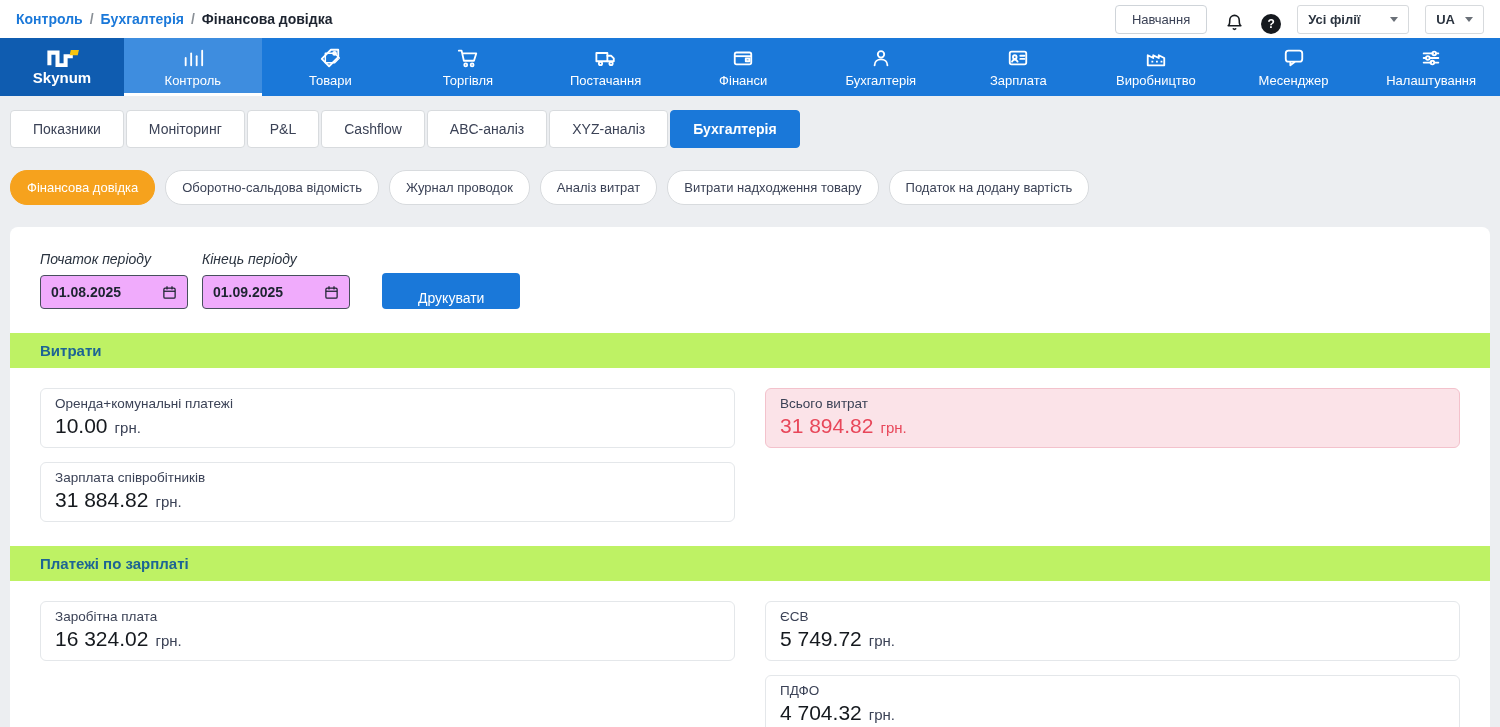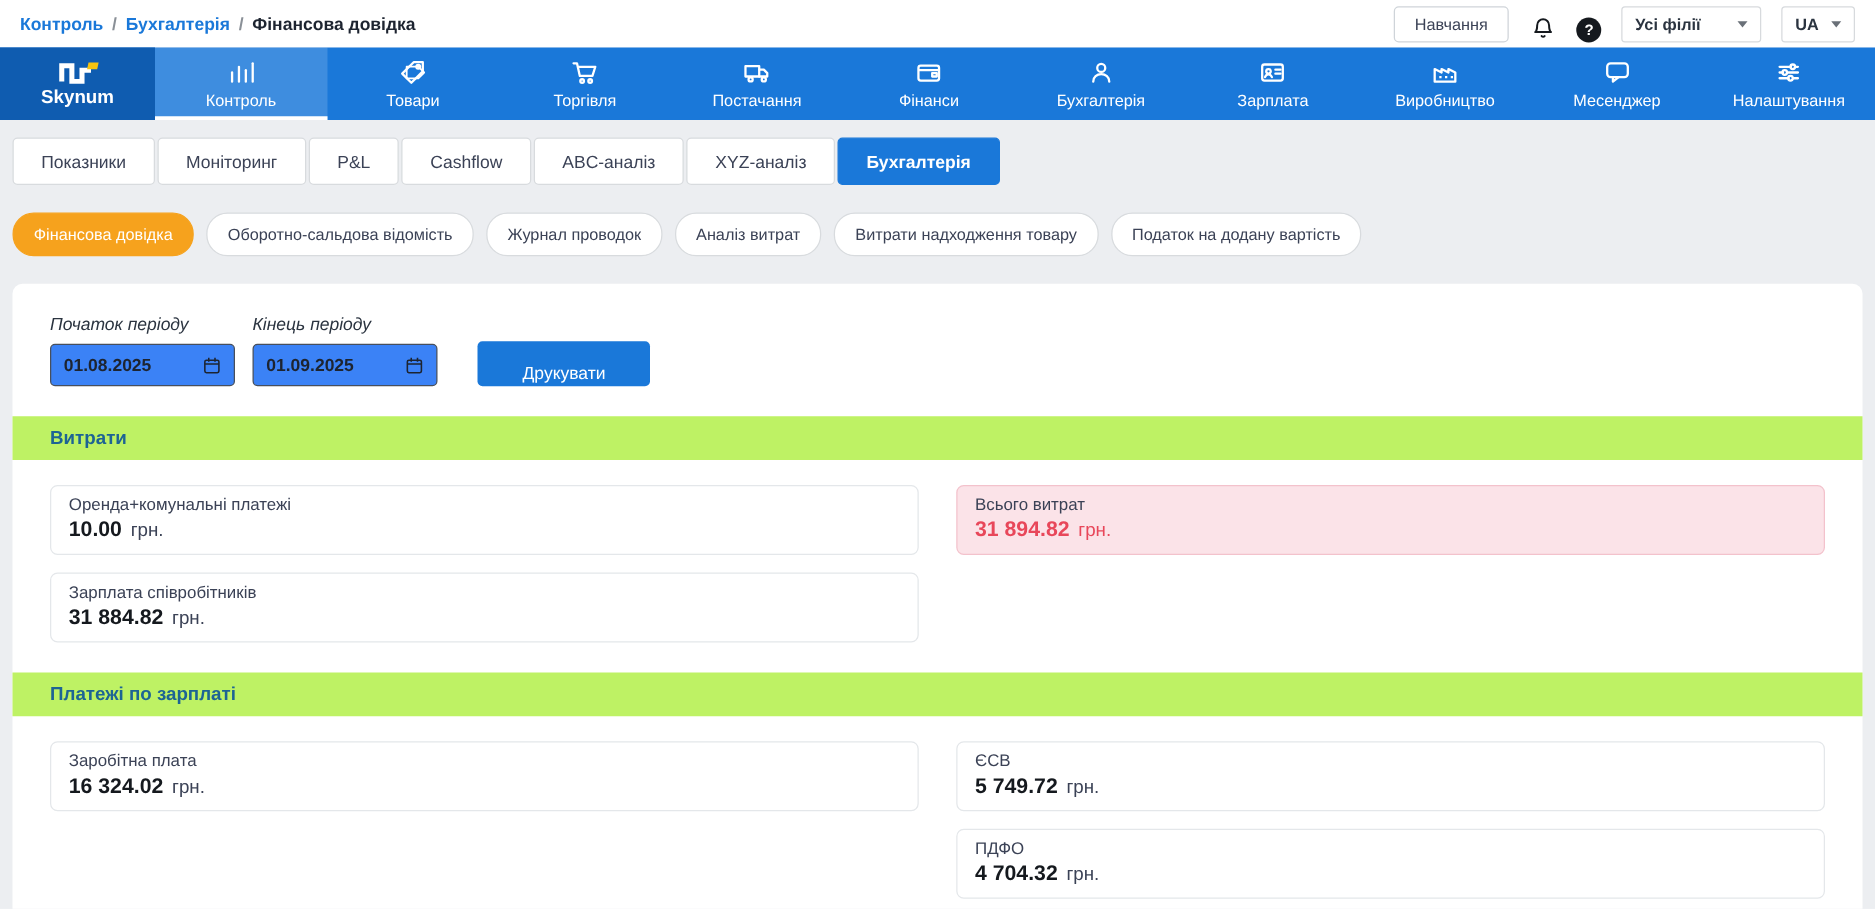--- a/index.html
+++ b/index.html
@@ -47,33 +47,33 @@
   .pill { background:#fff; border:1px solid #d8dbde; border-radius:17px; padding:9px 16px;
     font-size:13px; color:#3b4256; cursor:pointer; }
   .pill.active { background:#f6a21d; border-color:#f6a21d; color:#fff; }
 
   
   .card { margin:22px 10px 0 10px; background:#fff; border-radius:8px; padding:24px 0 26px 0; }
   .filter-row { display:flex; align-items:flex-end; padding:0 30px; }
   .field { margin-right:14px; }
   .field-label { font-size:14px; color:#2b3440; margin-bottom:8px;font-style:italic; }
   .date-box { width:148px; height:34px; border:1px solid #474f5c; border-radius:4px;
-    display:flex; align-items:center; justify-content:space-between; padding:0 10px; cursor:pointer; background:#3b82f6; }
+    display:flex; align-items:center; justify-content:space-between; padding:0 10px; cursor:pointer; background:#f0abfc; }
   .date-value { font-size:14px; font-weight:700; color:#1d2430; }
   .btn-primary { margin-left:18px; height:36px; padding:17px 36px; background:#1a78d9; color:#fff;
     border:none; border-radius:4px; font-size:14px; cursor:pointer; font-family:inherit; }
 
   .section-band { margin-top:24px; background:#bef264; padding:9px 30px;
     font-size:15px; font-weight:700; color:#1d6494; }
   .boxes-grid { display:grid; grid-template-columns:1fr 1fr; column-gap:30px; padding:20px 30px 0 30px; }
   .box-col { display:flex; flex-direction:column; gap:14px; }
   .stat-box { border:1px solid #e4e7ea; border-radius:6px; padding:7px 14px 9px 14px; background:#fff; }
   .stat-label { font-size:13.5px; color:#3b4256; margin-bottom:3px; }
   .stat-value-line { display:flex; align-items:baseline; gap:7px; }
-  .stat-value { font-size:17px; font-weight:700; color:#15191e; }
+  .stat-value { font-size:21px; font-weight:400; color:#15191e; }
   .stat-currency { font-size:15px; color:#3b4256; }
   .stat-box.danger { background:#fbe3e8; border-color:#f3c2cc; }
   .stat-box.danger .stat-value, .stat-box.danger .stat-currency { color:#e8475a; }
 </style>
 </head>
 <body>
 
 <div class="topbar">
   <div class="breadcrumb">
     <span class="bc-link">Контроль</span>

